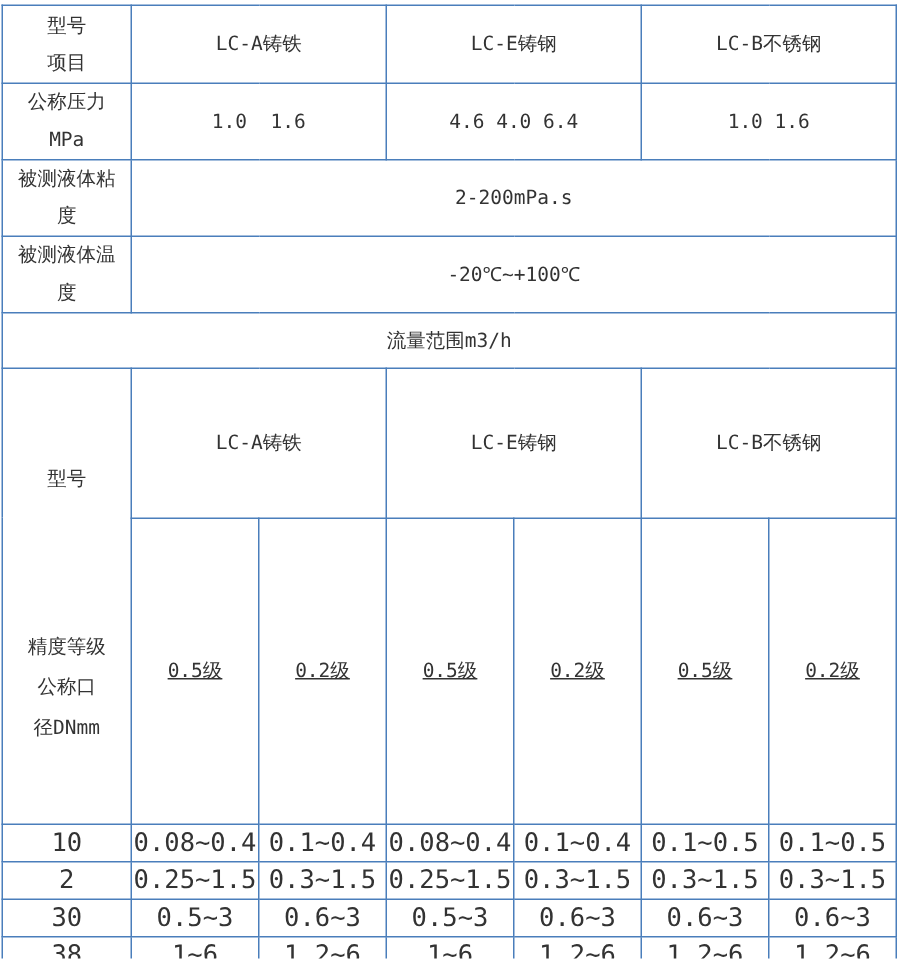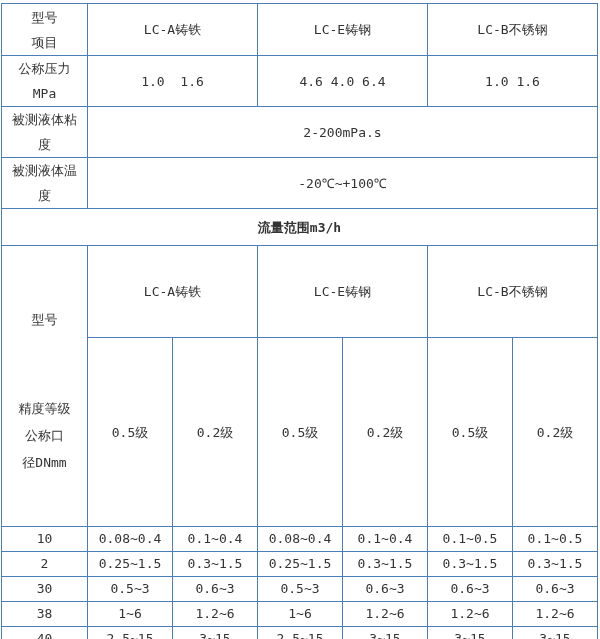--- a/index.html
+++ b/index.html
@@ -28,27 +28,27 @@
     line-height:25px;
     white-space:pre-wrap;
     overflow:hidden;
     padding:0;
   }
   col.c0{width:86px;}
   tr.r-model    td{height:51px;}
   tr.r-pressure td{height:49px;}
   tr.r-visc     td{height:46px;}
   tr.r-temp     td{height:47px;}
-  tr.r-flowtitle td{height:36px;font-weight:bold;}
+  tr.r-flowtitle td{height:36px;}
   tr.r-model2   td{height:45px;}
-  tr.r-acc      td{height:93px;}
-  tr.r-data     td{height:24px; line-height:24px; font-size:13px;}
+  tr.r-acc      td{height:93px;text-decoration:underline;}
+  tr.r-data     td{height:24px; line-height:24px; font-size:17px;}
   td.corner-cell{vertical-align:top;}
   .corner-top{margin-top:10px; line-height:28px;}
-  .corner-bottom{margin-top:11px; line-height:27px; white-space:pre-line;}
+  .corner-bottom{margin-top:34px; line-height:27px; white-space:pre-line;}
 </style>
 </head>
 <body>
 
 <table>
   <colgroup>
     <col class="c0">
       <col>
       <col>
       <col>

